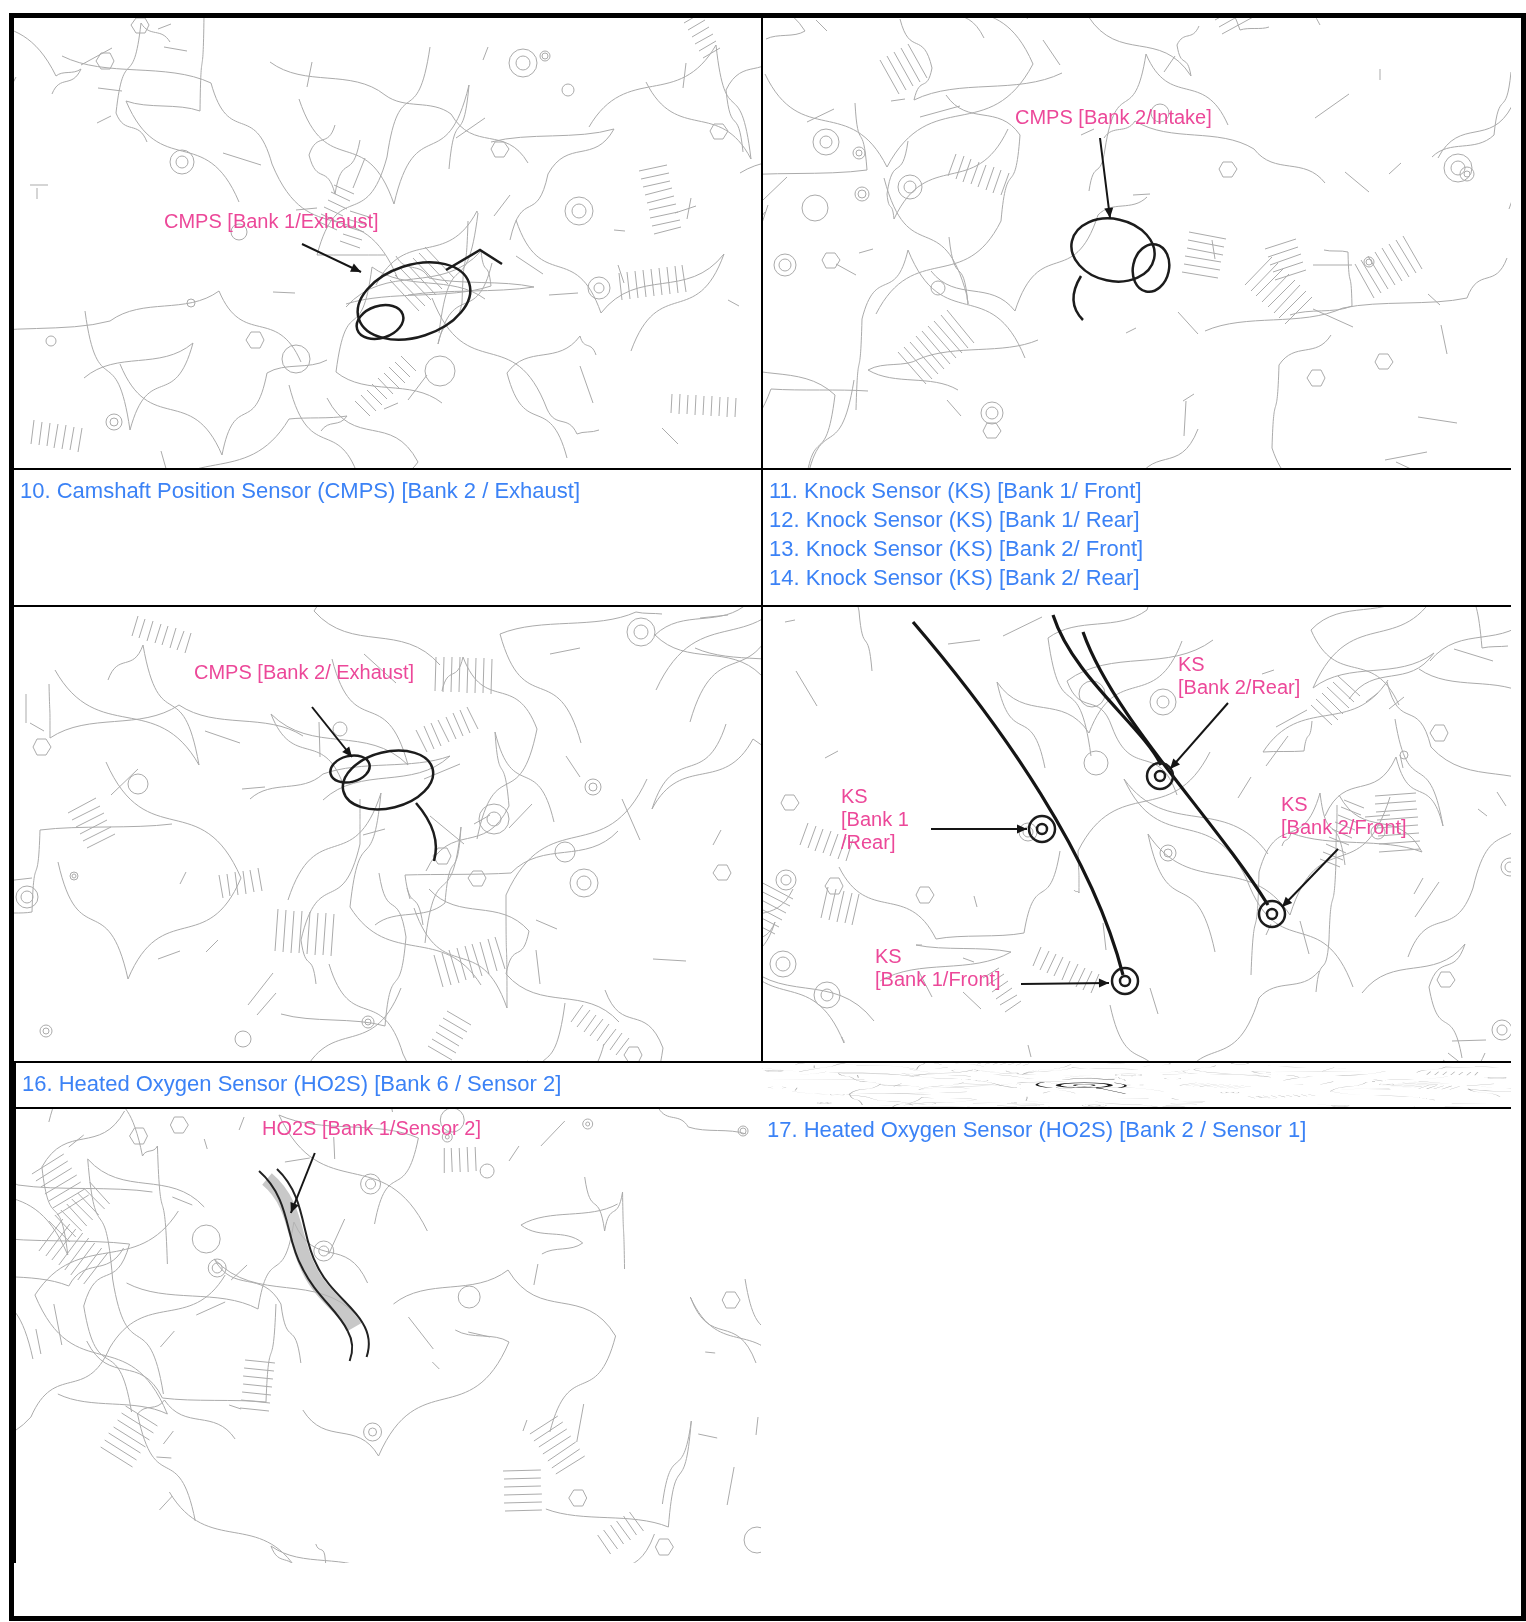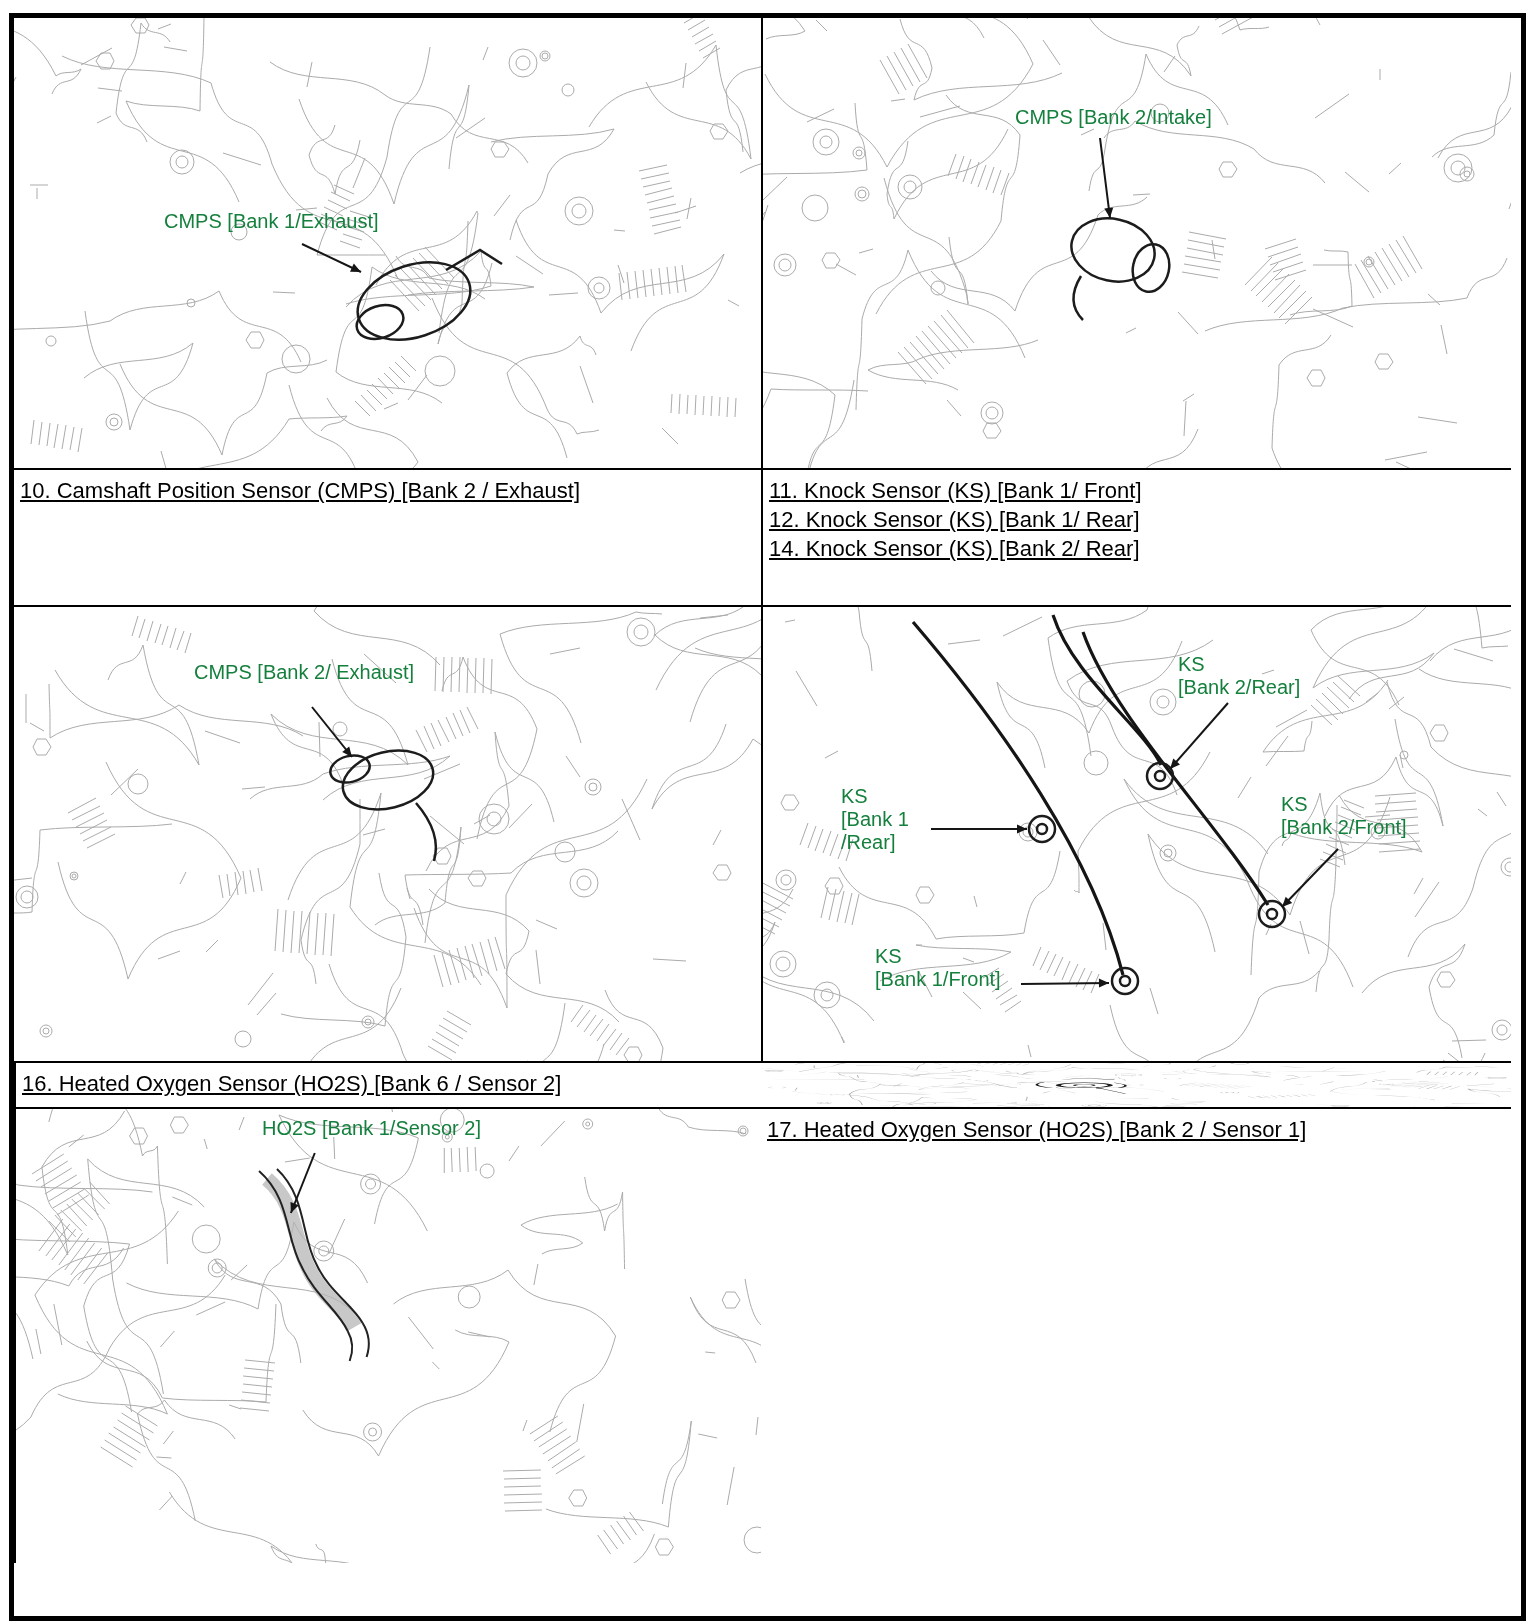--- a/index.html
+++ b/index.html
@@ -6,25 +6,25 @@
   body{width:1526px;height:1622px;position:relative;overflow:hidden;
        font-family:"Liberation Sans",sans-serif;}
   .sheet{position:absolute;left:9px;top:13px;width:1507px;height:1598px;
          border:5px solid #000;box-sizing:content-box;background:#fff;}
   .grid{display:grid;width:1497px;height:1588px;
         grid-template-columns:747px 750px;
         grid-template-rows:450px 137px 456px 46px 456px 43px;}
   .cell{position:relative;box-sizing:border-box;overflow:hidden;background:#fff;}
   .col-r{border-left:2px solid #000;}
   .row-n{border-top:2px solid #000;}
-  .cap{padding:6px 6px 4px 6px;font-size:22px;line-height:29px;color:#000000;text-decoration:underline;}
+  .cap{padding:6px 6px 4px 6px;font-size:22px;line-height:29px;color:#3b82f6;}
   .cap div{white-space:nowrap;}
   .figure{position:absolute;inset:0;}
   svg.art{position:absolute;inset:0;width:100%;height:100%;}
-  .callout{position:absolute;font-size:20px;line-height:23px;color:#15803d;
+  .callout{position:absolute;font-size:20px;line-height:23px;color:#ec4899;
            white-space:pre-line;}
   .callout.ctr{}
   .sketch path,.sketch line,.sketch circle,.sketch ellipse,.sketch polygon{
       stroke:#ababab;stroke-width:1;fill:none;}
   .dark{stroke:#1c1c1c;stroke-width:2.5;fill:none;}
   .cable{stroke:#151515;stroke-width:3.2;fill:none;}
   .arrow{stroke:#151515;stroke-width:2;}
   .head{fill:#151515;stroke:none;}
   .pipe-gray{stroke:#b5b5b5;stroke-width:15;fill:none;opacity:.75;}
   .pipe-line{stroke:#222;stroke-width:2;fill:none;}
@@ -354,20 +354,21 @@
         <div class="callout" style="left:252px;top:88px;">CMPS [Bank 2/Intake]</div>
       </div>
     </div>
 
     <div class="cell row-n cap">
       <div>10. Camshaft Position Sensor (CMPS) [Bank 2 / Exhaust]</div>
     </div>
     <div class="cell row-n col-r cap">
       <div>11. Knock Sensor (KS) [Bank 1/ Front]</div>
       <div>12. Knock Sensor (KS) [Bank 1/ Rear]</div>
+      <div>13. Knock Sensor (KS) [Bank 2/ Front]</div>
       <div>14. Knock Sensor (KS) [Bank 2/ Rear]</div>
     </div>
 
     <div class="cell row-n">
       <div class="figure">
         <svg class="art" viewBox="0 0 747 454" preserveAspectRatio="none">
           <g class="sketch">
               <path d="M411,336 C422,243 437,313 447,220 C443,281 436,235 431,296 C410,314 382,301 361,318"></path>
               <path d="M590,437 C574,496 553,452 537,511 C512,572 480,526 455,588 C487,612 530,594 562,619"></path>
               <path d="M426,58 C388,14 338,47 300,4 C330,-48 371,-9 401,-61 C422,-49 450,-58 470,-46"></path>

